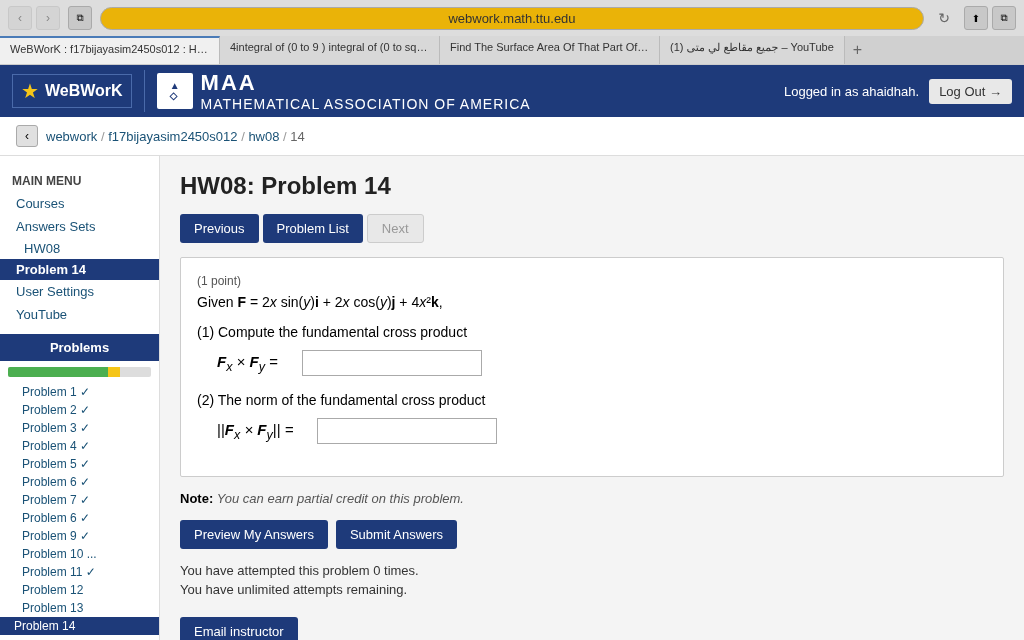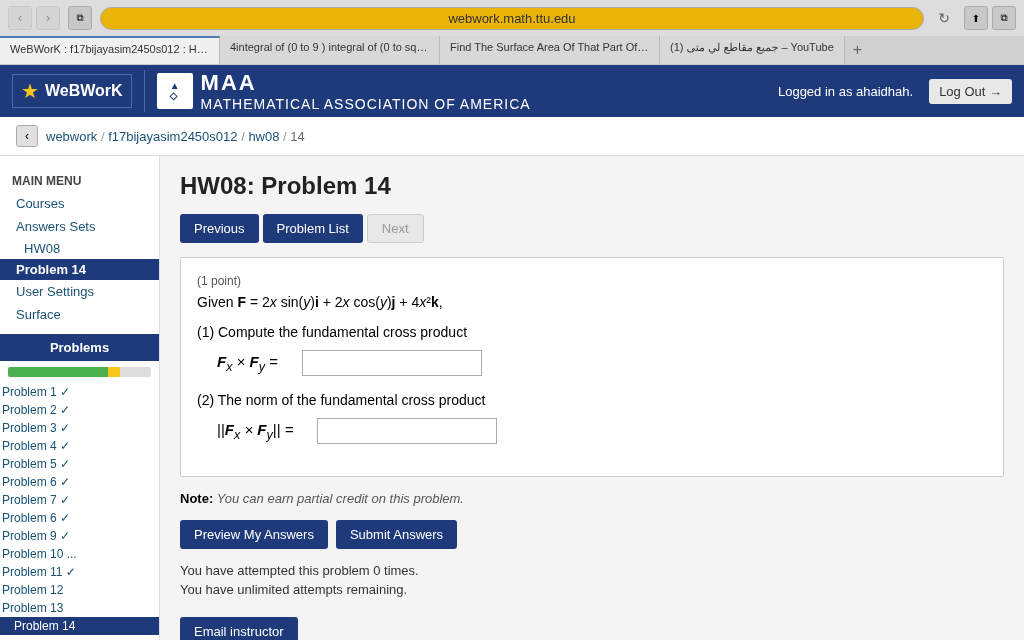--- a/index.html
+++ b/index.html
@@ -134,21 +134,21 @@
       letter-spacing: 2px;
     }
     .maa-text-sub {
       font-size: 14px;
       letter-spacing: 1px;
       text-transform: uppercase;
     }
     .app-header-right {
       display: flex;
       align-items: center;
-      gap: 16px;
+      gap: 10px;
       color: white;
       font-size: 13px;
     }
     .logout-btn {
       background: #e8e8e8;
       color: #333;
       border: none;
       padding: 5px 10px;
       border-radius: 3px;
       cursor: pointer;
@@ -261,21 +261,21 @@
       height: 100%;
     }
     .progress-bar-yellow {
       background: #f5c518;
       width: 8%;
       height: 100%;
     }
 
     .sidebar-problem-item {
       display: block;
-      padding: 2px 2px;
+      padding: 2px 22px;
       font-size: 12px;
       color: #1a5276;
       cursor: pointer;
     }
     .sidebar-problem-current {
       display: block;
       padding: 2px 14px;
       font-size: 12px;
       background: #1e3a7a;
       color: white;
@@ -466,21 +466,21 @@
 
 <div class="main-layout">
 
   <div class="sidebar">
     <div class="sidebar-main-menu">MAIN MENU</div>
     <a class="sidebar-link">Courses</a>
     <a class="sidebar-link">Answers Sets</a>
     <a class="sidebar-hw-link">HW08</a>
     <div class="sidebar-problem-active">Problem 14</div>
     <a class="sidebar-user-link">User Settings</a>
-    <a class="sidebar-user-link">Surface</a>
+    <a class="sidebar-user-link">YouTube</a>
 
     <div class="sidebar-problems-header">Problems</div>
     <div class="progress-bar-container">
       <div class="progress-bar-track">
         <div class="progress-bar-green"></div>
         <div class="progress-bar-yellow"></div>
       </div>
     </div>
 
     <a class="sidebar-problem-item">Problem 1 ✓</a>

